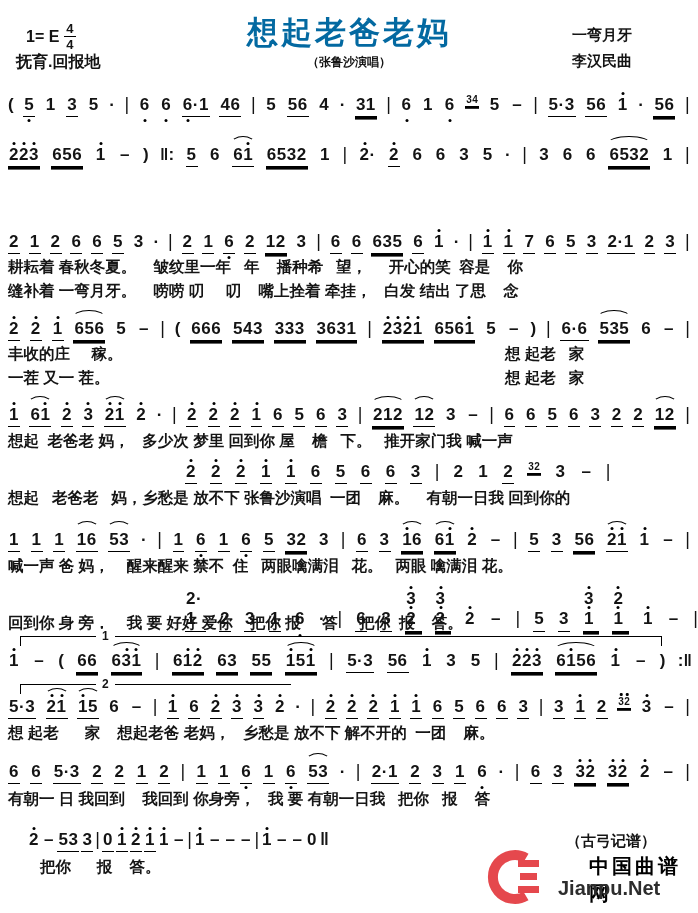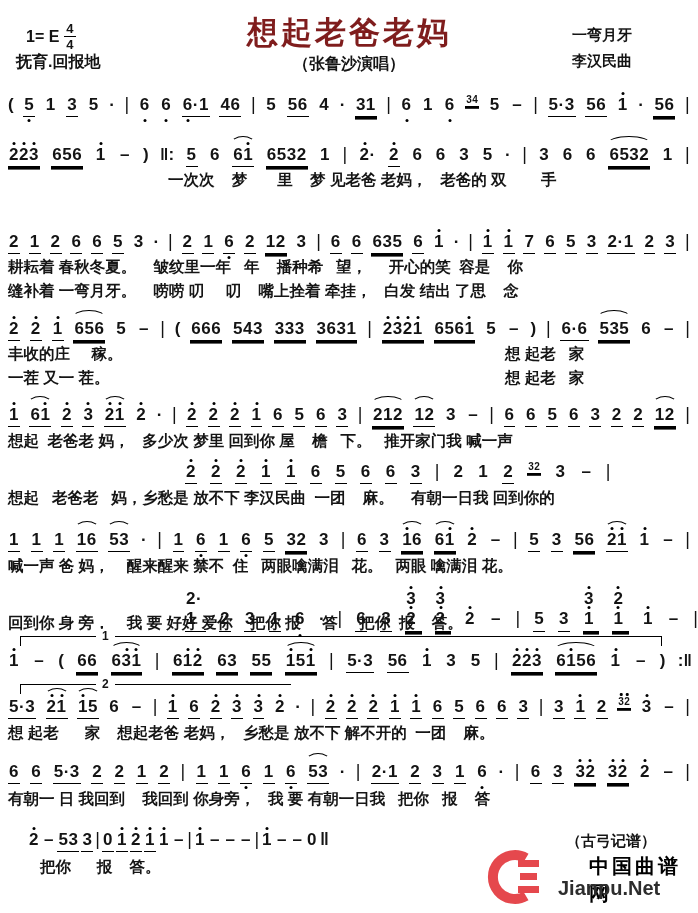--- a/index.html
+++ b/index.html
@@ -5,21 +5,21 @@
   html,body{margin:0;padding:0;background:#888;}
   .page{position:relative;width:698px;height:913px;background:#ffffff;overflow:hidden;
         font-family:"Liberation Sans",sans-serif;color:#141414;}
   
   .hdr-key{position:absolute;left:26px;top:22px;font-size:16px;font-weight:bold;display:flex;align-items:center;gap:5px;}
   .frac{display:inline-flex;flex-direction:column;line-height:1;font-size:13px;font-weight:bold;text-align:center;}
   .frac .fn{border-bottom:1.3px solid #000;padding:0 2px 1px;}
   .frac .fd{padding:1px 2px 0;}
   .hdr-mood{position:absolute;left:16px;top:52px;font-size:16px;font-weight:600;}
   .hdr-title{position:absolute;left:0;right:0;top:12px;text-align:center;font-size:31px;font-weight:bold;letter-spacing:3px;}
-  .hdr-perf{position:absolute;left:0;right:0;top:54px;text-align:center;font-size:16px;font-weight:600;}
+  .hdr-perf{position:absolute;left:0;right:0;top:54px;text-align:center;font-size:12px;font-weight:600;}
   .hdr-lyr{position:absolute;left:572px;top:26px;font-size:15px;font-weight:600;}
   .hdr-cmp{position:absolute;left:572px;top:52px;font-size:15px;font-weight:600;}
   
   .m{position:absolute;display:flex;justify-content:space-between;align-items:baseline;
      font-weight:bold;font-size:17px;line-height:1.2;height:26px;}
   .m.gapped{justify-content:flex-start;gap:13px;}
   .tk{position:relative;display:inline-block;}
   .tb{display:inline-block;padding:0 1px 1px;}
   .u1 .tb,.tb.u1{border-bottom:1.6px solid #000;}
   .tb.u1{border-bottom:1.6px solid #000;}
@@ -59,21 +59,21 @@
 <div class="page">
 
   <div class="hdr-key">
     <span>1= E</span>
     <span class="frac">
       <span class="fn">4</span>
       <span class="fd">4</span>
     </span>
   </div>
   <div class="hdr-mood">抚育.回报地</div>
-  <div class="hdr-title" style="color: #7f1d1d;">想起老爸老妈</div>
+  <div class="hdr-title" style="color: #0369a1;">想起老爸老妈</div>
   <div class="hdr-perf">（张鲁沙演唱）</div>
   <div class="hdr-lyr">一弯月牙</div>
   <div class="hdr-cmp">李汉民曲</div>
 
   <div class="m" style="left:8px;top:94px;width:682px;">
       <span class="tk lit paren">(</span>
       <span class="tk"><span class="tb u1"><span class="dg lo">5</span></span></span>
       <span class="tk"><span class="tb"><span class="dg">1</span></span></span>
       <span class="tk"><span class="tb u1"><span class="dg">3</span></span></span>
       <span class="tk"><span class="tb"><span class="dg">5</span></span></span>
@@ -126,21 +126,20 @@
       <span class="tk"><span class="tb"><span class="dg">5</span></span></span>
       <span class="tk lit dot">·</span>
       <span class="tk lit bar">|</span>
       <span class="tk"><span class="tb"><span class="dg">3</span></span></span>
       <span class="tk"><span class="tb"><span class="dg">6</span></span></span>
       <span class="tk"><span class="tb"><span class="dg">6</span></span></span>
       <span class="tk"><span class="slur"></span><span class="tb u2"><span class="dg">6</span><span class="dg">5</span><span class="dg">3</span><span class="dg">2</span></span></span>
       <span class="tk"><span class="tb"><span class="dg">1</span></span></span>
       <span class="tk lit bar">|</span>
     </div>
-  <div class="lyr" style="left:168px;top:170px;">一次次    梦       里    梦 见老爸 老妈，   老爸的 双        手</div>
 
   <div class="m" style="left:8px;top:231px;width:682px;">
       <span class="tk"><span class="tb u1"><span class="dg">2</span></span></span>
       <span class="tk"><span class="tb u1"><span class="dg">1</span></span></span>
       <span class="tk"><span class="tb u1"><span class="dg">2</span></span></span>
       <span class="tk"><span class="tb u1"><span class="dg">6</span></span></span>
       <span class="tk"><span class="tb u1"><span class="dg">6</span></span></span>
       <span class="tk"><span class="tb u1"><span class="dg">5</span></span></span>
       <span class="tk"><span class="tb"><span class="dg">3</span></span></span>
       <span class="tk lit dot">·</span>
@@ -252,21 +251,21 @@
       <span class="tk"><span class="tb u1"><span class="dg">3</span></span></span>
       <span class="tk lit bar">|</span>
       <span class="tk"><span class="tb"><span class="dg">2</span></span></span>
       <span class="tk"><span class="tb"><span class="dg">1</span></span></span>
       <span class="tk"><span class="tb u1"><span class="dg">2</span></span></span>
       <span class="tk grace"><span class="tb"><span class="dg">3</span><span class="dg">2</span></span></span>
       <span class="tk"><span class="tb"><span class="dg">3</span></span></span>
       <span class="tk lit dash">–</span>
       <span class="tk lit bar">|</span>
     </div>
-  <div class="lyr" style="left:8px;top:488px;">想起   老爸老   妈，乡愁是 放不下 李汉民曲  一团    麻。    有朝一日我 回到你的</div>
+  <div class="lyr" style="left:8px;top:488px;">想起   老爸老   妈，乡愁是 放不下 张鲁沙演唱  一团    麻。    有朝一日我 回到你的</div>
 
   <div class="m" style="left:8px;top:529px;width:682px;">
       <span class="tk"><span class="tb u1"><span class="dg">1</span></span></span>
       <span class="tk"><span class="tb u1"><span class="dg">1</span></span></span>
       <span class="tk"><span class="tb u1"><span class="dg">1</span></span></span>
       <span class="tk"><span class="slur"></span><span class="tb u1"><span class="dg">1</span><span class="dg">6</span></span></span>
       <span class="tk"><span class="slur"></span><span class="tb u1"><span class="dg">5</span><span class="dg">3</span></span></span>
       <span class="tk lit dot">·</span>
       <span class="tk lit bar">|</span>
       <span class="tk"><span class="tb u1"><span class="dg">1</span></span></span>

